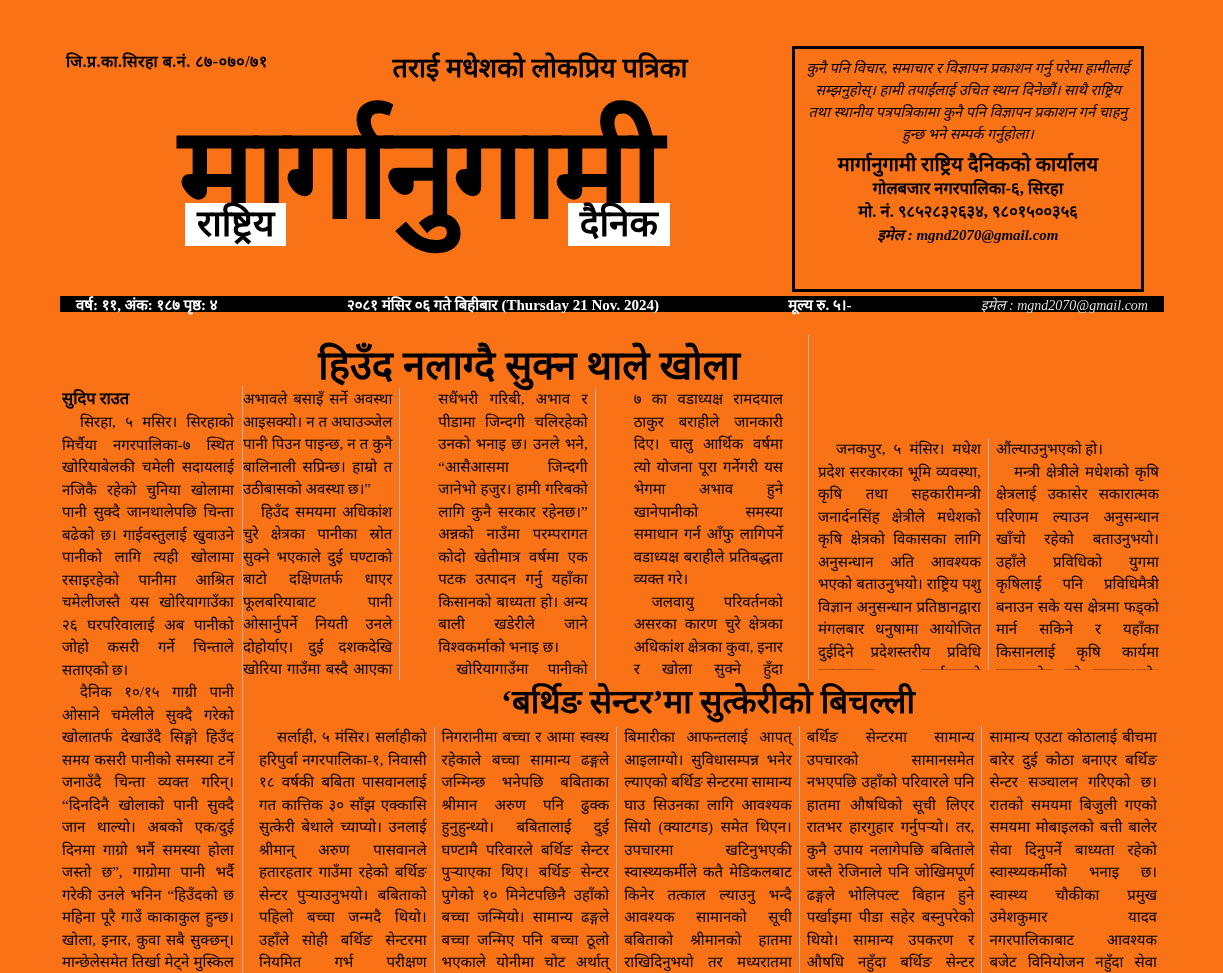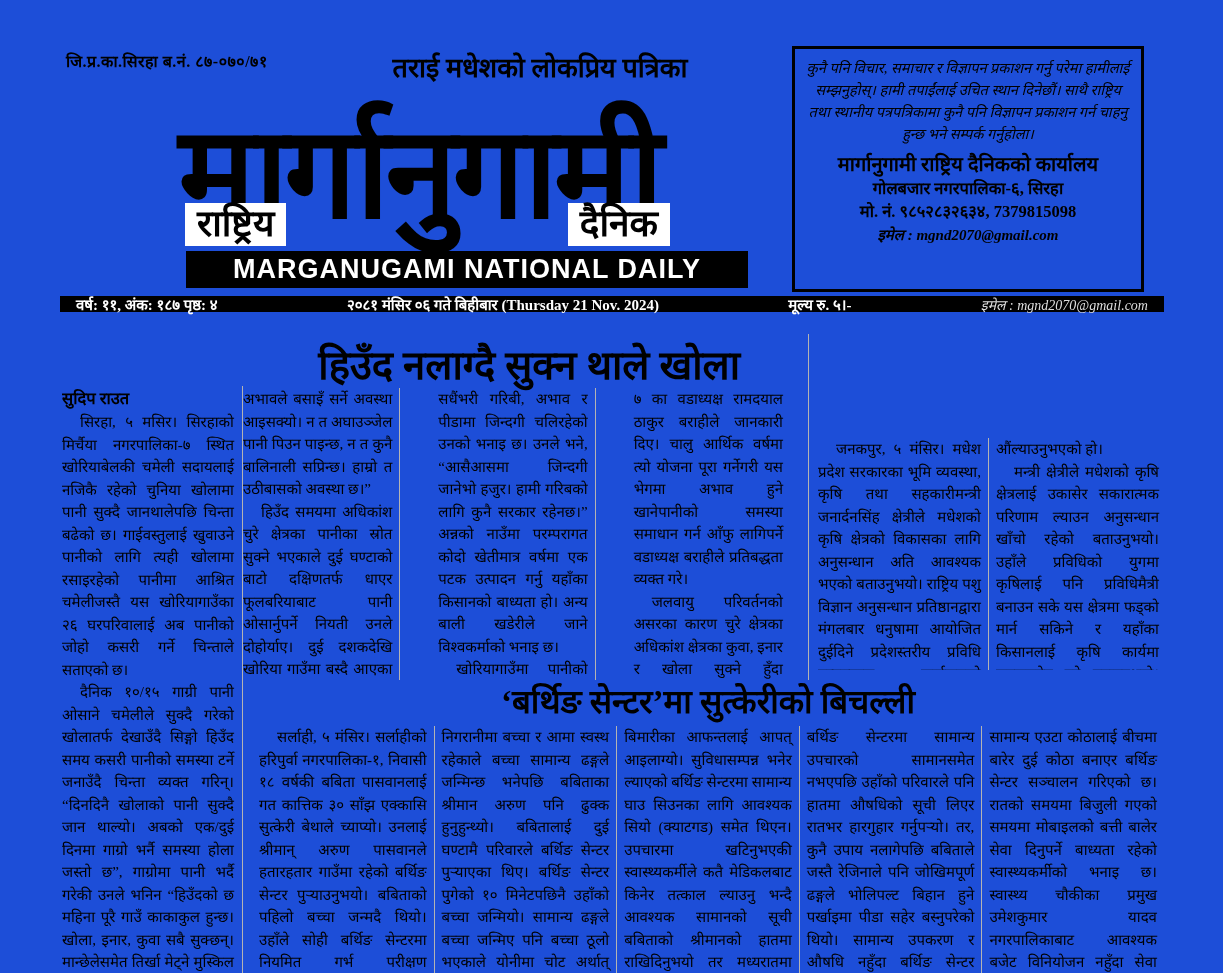--- a/index.html
+++ b/index.html
@@ -1,19 +1,19 @@
 <!DOCTYPE html>
 <html><head>
 <meta charset="utf-8">
 <style>
   * { margin:0; padding:0; box-sizing:border-box; }
   html,body { background:#e8e8e8; }
   .page {
     position:relative; width:1223px; height:973px; margin:0 auto;
-    background:#1d4ed8; color:#000;
+    background:#f97316; color:#000;
     font-family:"Liberation Serif","DejaVu Serif",serif;
     overflow:hidden;
   }
   
   .regno { position:absolute; left:66px; top:50px; font-size:16px; font-weight:bold; letter-spacing:.5px; }
   .tagline { position:absolute; left:330px; top:48px; width:420px; text-align:center; font-size:27px; font-weight:900; }
   .bigtitle {
     position:absolute; left:60px; top:58px; width:718px; height:232px;
     display:flex; align-items:center; justify-content:center;
     font-size:128px; font-weight:900; white-space:nowrap; line-height:1;
@@ -82,27 +82,26 @@
 
 <div class="page">
 
   <div class="regno">जि.प्र.का.सिरहा ब.नं. ८७-०७०/७१</div>
   <div class="tagline">तराई मधेशको लोकप्रिय पत्रिका</div>
   <div class="bigtitle">मार्गानुगामी</div>
   <div class="subtitles">
     <span>राष्ट्रिय</span>
     <span>दैनिक</span>
   </div>
-  <div class="engbar">MARGANUGAMI NATIONAL DAILY</div>
 
   <div class="contactbox">
     <div class="notice">कुनै पनि विचार, समाचार र विज्ञापन प्रकाशन गर्नु परेमा हामीलाई सम्झनुहोस्। हामी तपाईंलाई उचित स्थान दिनेछौं। साथै राष्ट्रिय तथा स्थानीय पत्रपत्रिकामा कुनै पनि विज्ञापन प्रकाशन गर्न चाहनु हुन्छ भने सम्पर्क गर्नुहोला।</div>
     <div class="office">मार्गानुगामी राष्ट्रिय दैनिकको कार्यालय</div>
     <div class="address">गोलबजार नगरपालिका-६, सिरहा</div>
-    <div class="mobile">मो. नं. ९८५२८३२६३४, 7379815098</div>
+    <div class="mobile">मो. नं. ९८५२८३२६३४, ९८०१५००३५६</div>
     <div class="email">इमेल : mgnd2070@gmail.com</div>
   </div>
 
   <div class="infobar">
     <span>वर्ष: ११, अंक: १८७ पृष्ठ: ४</span>
     <span>२०८१ मंसिर ०६ गते बिहीबार (Thursday 21 Nov. 2024)</span>
     <span>मूल्य रु. ५।-</span>
     <span class="it-email">इमेल : mgnd2070@gmail.com</span>
   </div>
 

